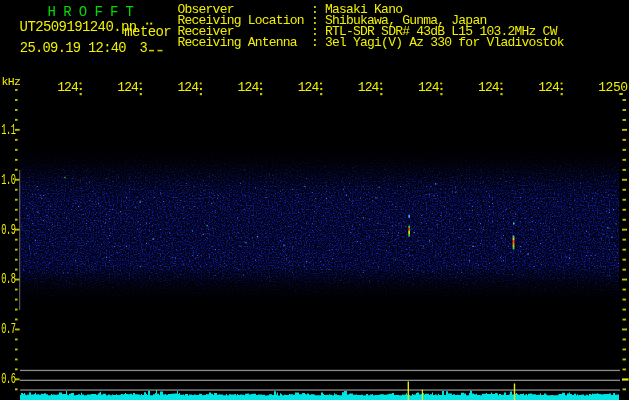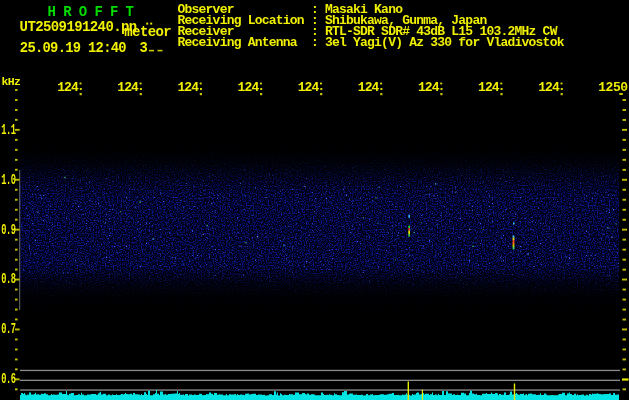--- a/index.html
+++ b/index.html
@@ -1,14 +1,14 @@
 <!DOCTYPE html>
 <html><head><meta charset="utf-8"><style>
 html,body{margin:0;padding:0;background:#000;}
-#wrap{position:relative;width:629px;height:400px;background:#000;overflow:hidden;font-weight:bold;}
+#wrap{position:relative;width:629px;height:400px;background:#000;overflow:hidden;}
 text{font-family:"Liberation Mono",monospace;fill:#f0f000;}
 .h1{font-size:14px;letter-spacing:-0.6px;}
 .g{font-size:14px;letter-spacing:-0.6px;fill:#00dc00;}
 .d{font-size:13.8px;letter-spacing:-0.7px;}
 .r{font-size:13px;letter-spacing:-0.78px;}
 .f{font-size:13px;letter-spacing:-0.9px;}
 .lv{font-size:14px;letter-spacing:-0.6px;}
 .k{font-size:11.5px;letter-spacing:-0.7px;}
 </style></head><body>
 <div id="wrap">

